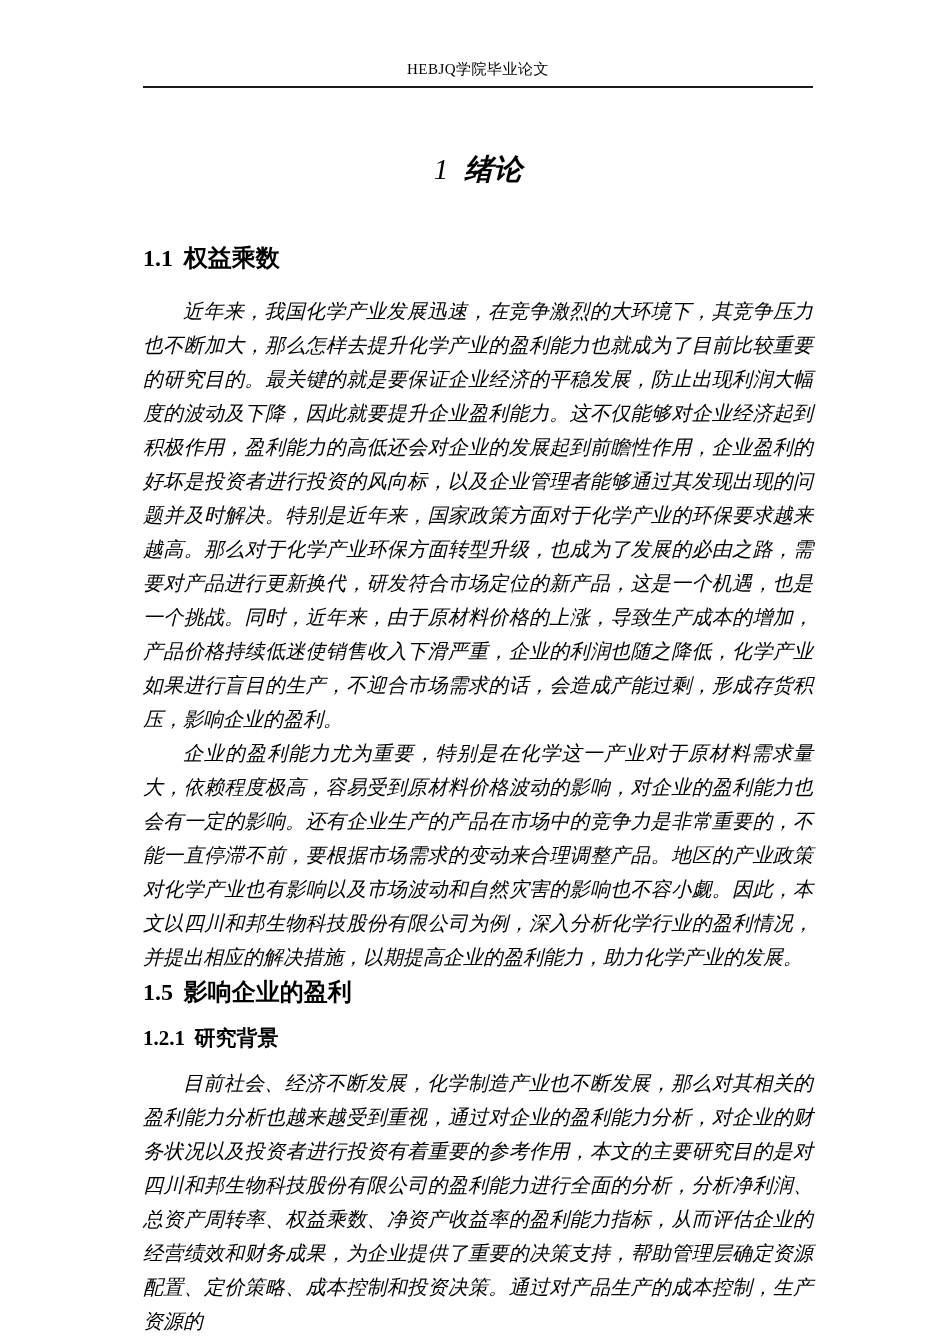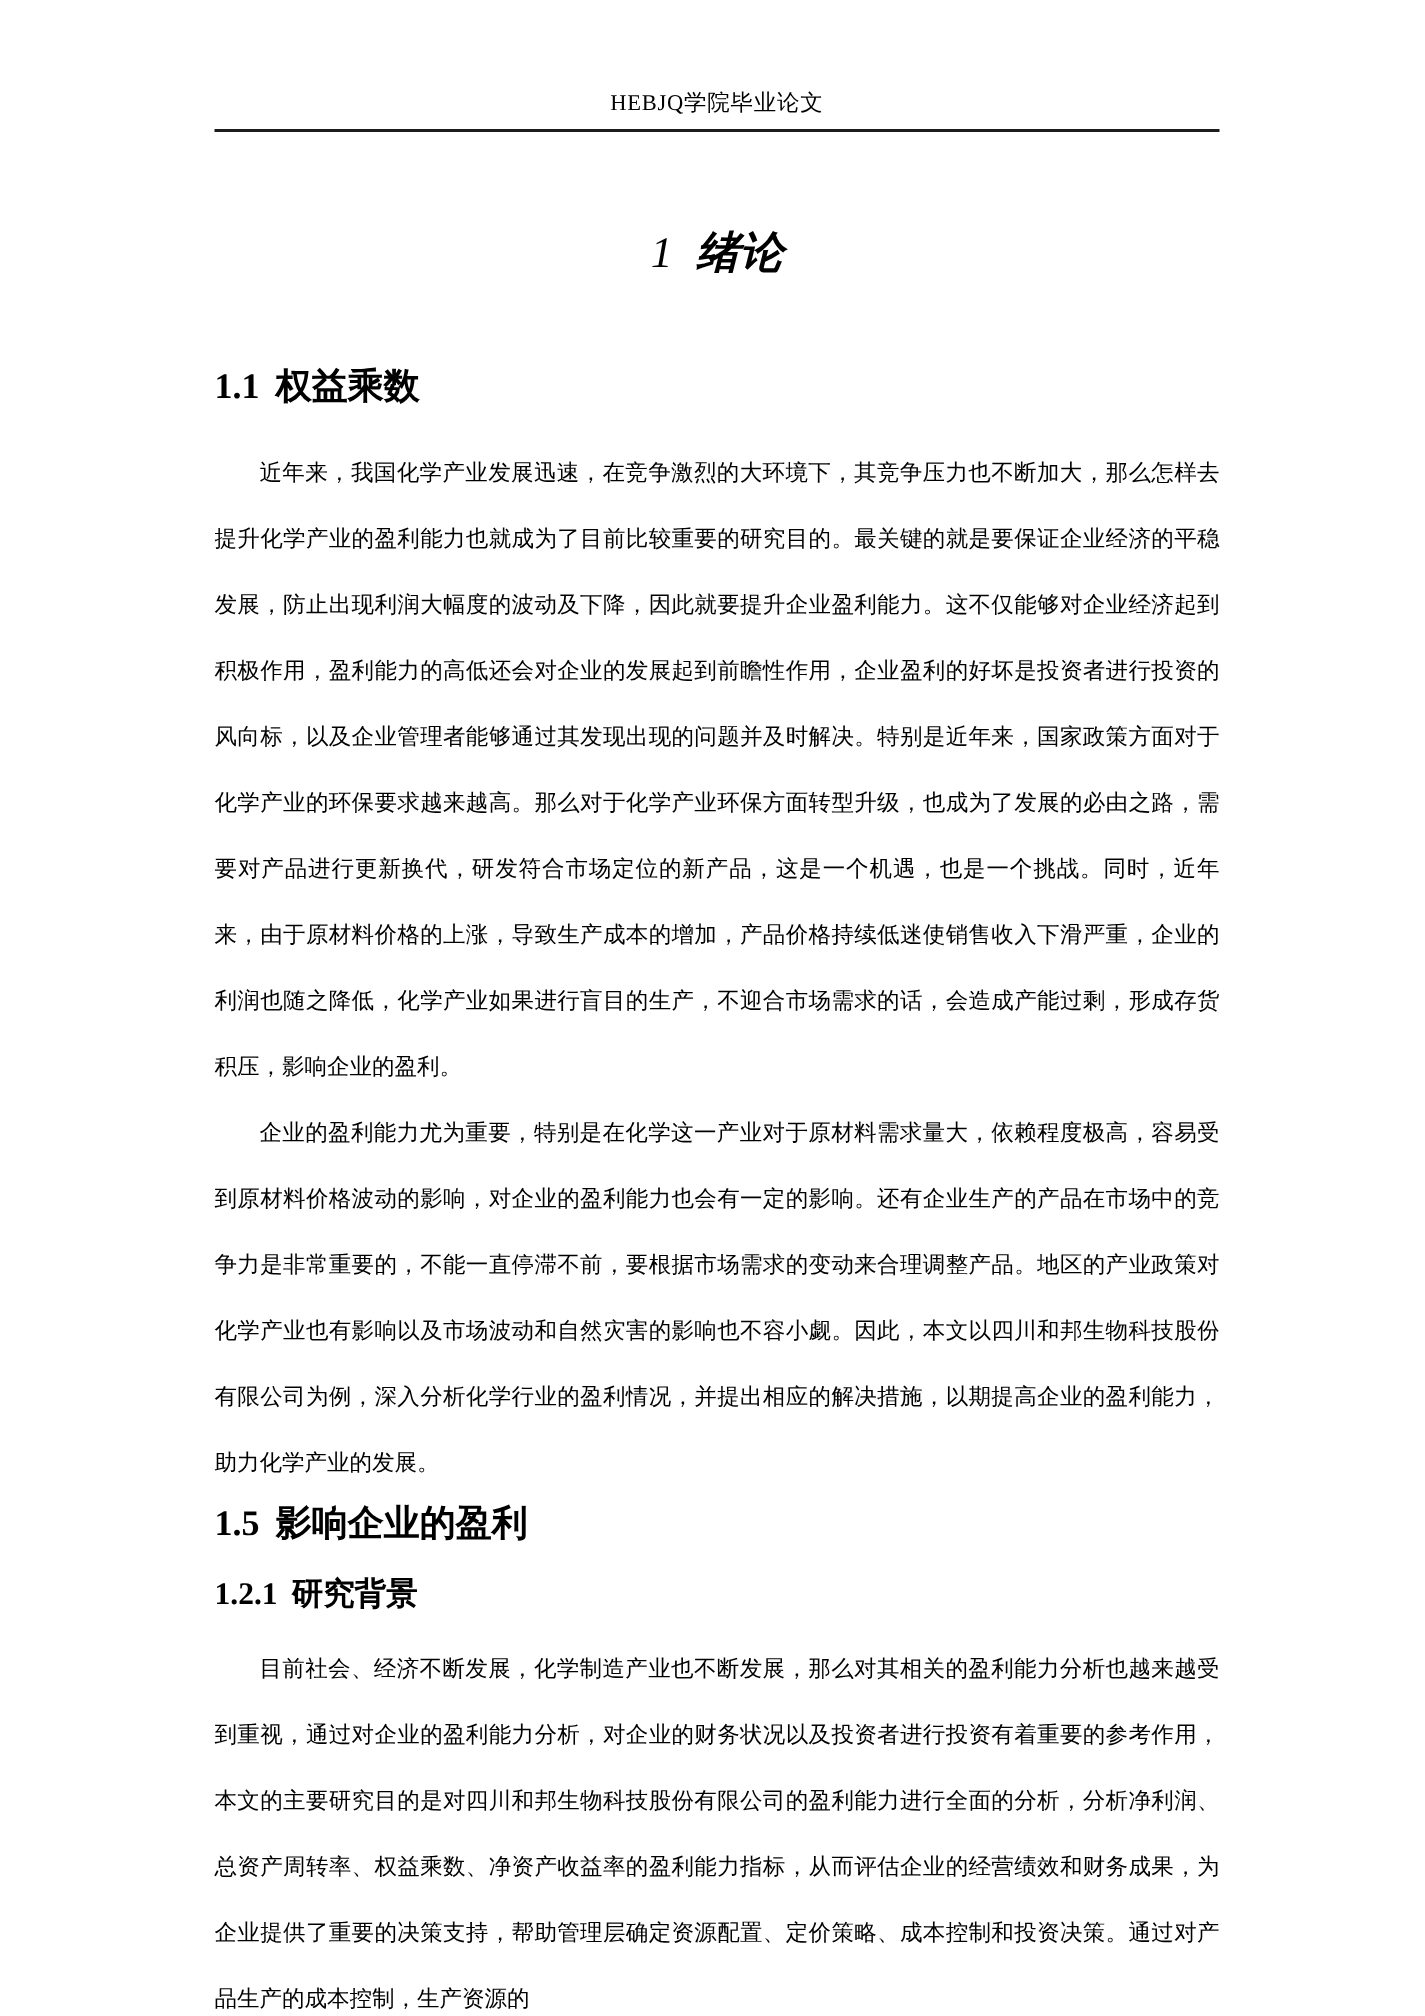--- a/index.html
+++ b/index.html
@@ -64,24 +64,25 @@
     font-weight: bold;
     font-family: "Liberation Sans", "DejaVu Sans", sans-serif;
   }
   h3.subsection-title .num {
     font-family: "Liberation Serif", "DejaVu Serif", serif;
     font-weight: bold;
     margin-right: 0.45em;
   }
   p.body-para {
     margin: 20px 0 0 0;
-    font-size: 15px;
-    line-height: 44px;
+    font-size: 20px;
+    line-height: 34px;
     text-align: justify;
     text-indent: 2em;
+    font-style: italic;
   }
   p.body-para + p.body-para {
     margin-top: 0;
   }
   p.body-para.after-heading {
     margin-top: 14px;
   }
   .page-number {
     margin-top: 6px;
     text-align: center;

